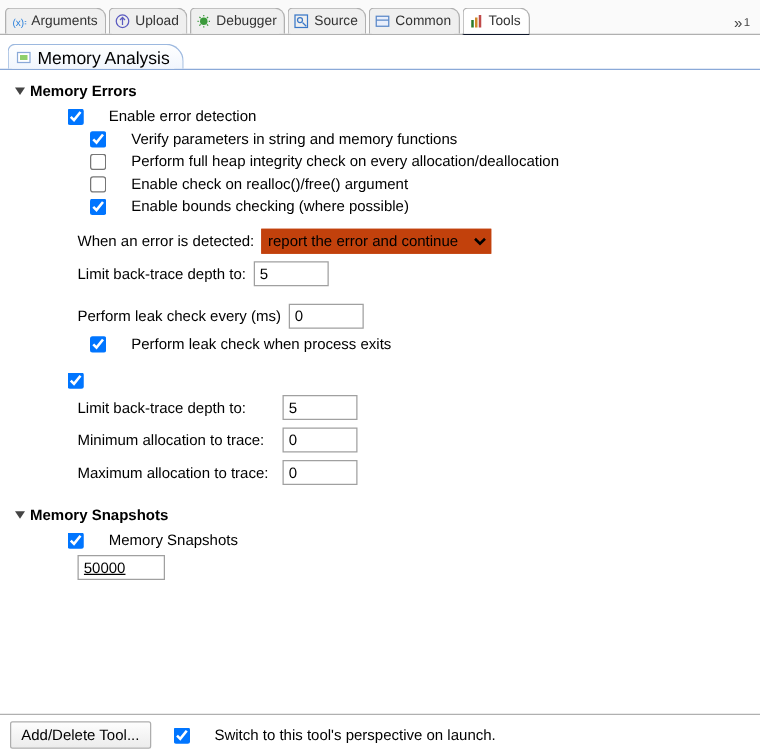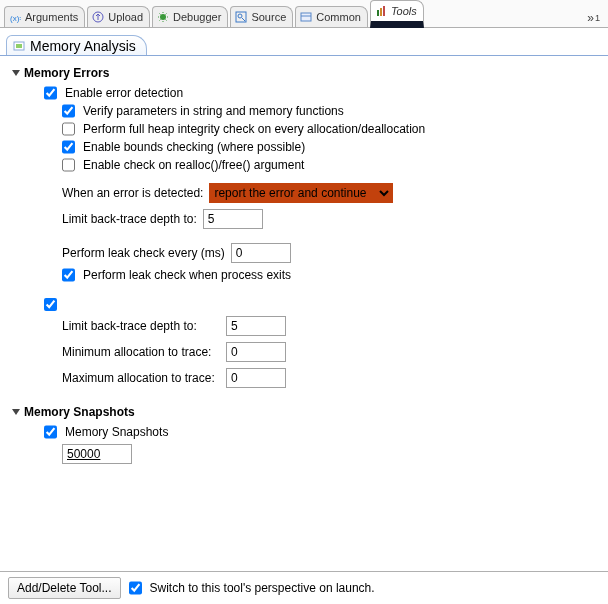--- a/index.html
+++ b/index.html
@@ -30,23 +30,22 @@
     border-top-left-radius: 4px; border-top-right-radius: 8px;
     background: #efefef;
     font-size: 11px;
     color: #333;
     gap: 4px;
     cursor: pointer;
   }
   .top-tabs .tab.active {
     background: #ffffff;
     position: relative; z-index: 2;
-    border-bottom: 7px solid #0f172a;
+    border-bottom: 1px solid #0f172a;
     margin-bottom: -1px;
-    font-style: italic;
   }
   .top-tabs .tab .ticon { width: 12px; height: 12px; display:inline-block; }
   .top-tabs .overflow {
     margin-left: auto;
     display:flex; align-items:center; gap:1px;
     font-size: 11px; color:#444; padding: 2px 4px; cursor:pointer;
   }
 
   
   .sub-tabs {
@@ -83,21 +82,21 @@
     cursor: pointer;
   }
   .twisty {
     width:0;height:0;
     border-left:4px solid transparent;
     border-right:4px solid transparent;
     border-top:6px solid #444;
     display:inline-block;
   }
   .block { padding: 2px 0 10px 32px; }
-  .chk { display:flex; gap:8px; padding: 2px 0; }
+  .chk { display:flex; align-items:center; gap:20px; padding: 2px 0; margin-left: 10px; }
   .chk input { margin:0; }
   .sub { padding-left: 18px; }
   .row { display:flex; align-items:center; gap:6px; padding:3px 0; }
   .row label, .chk span, .row span { font-size: 12px; }
   input[type="text"] {
     border: 1px solid #a0a0a0;
     height: 18px; padding: 0 4px; font-size:12px;
     background:#fff;
   }
   select {
@@ -201,26 +200,26 @@
         <div class="sub">
           <div class="chk">
             <input type="checkbox" checked="" style="">
             <span>Verify parameters in string and memory functions</span>
           </div>
           <div class="chk">
             <input type="checkbox" style="">
             <span>Perform full heap integrity check on every allocation/deallocation</span>
           </div>
           <div class="chk">
+            <input type="checkbox" style="">
+            <span>Enable check on realloc()/free() argument</span>
+          </div>
+          <div class="chk">
             <input type="checkbox" checked="" style="">
             <span>Enable bounds checking (where possible)</span>
-          </div>
-          <div class="chk">
-            <input type="checkbox" style="">
-            <span>Enable check on realloc()/free() argument</span>
           </div>
           <div class="row" style="margin-top:6px;">
             <span>When an error is detected:</span>
             <select style="width:184px;">
               <option>report the error and continue</option>
             </select>
           </div>
           <div class="row">
             <span>Limit back-trace depth to:</span>
             <input type="text" style="width: 50px;" value="5">

